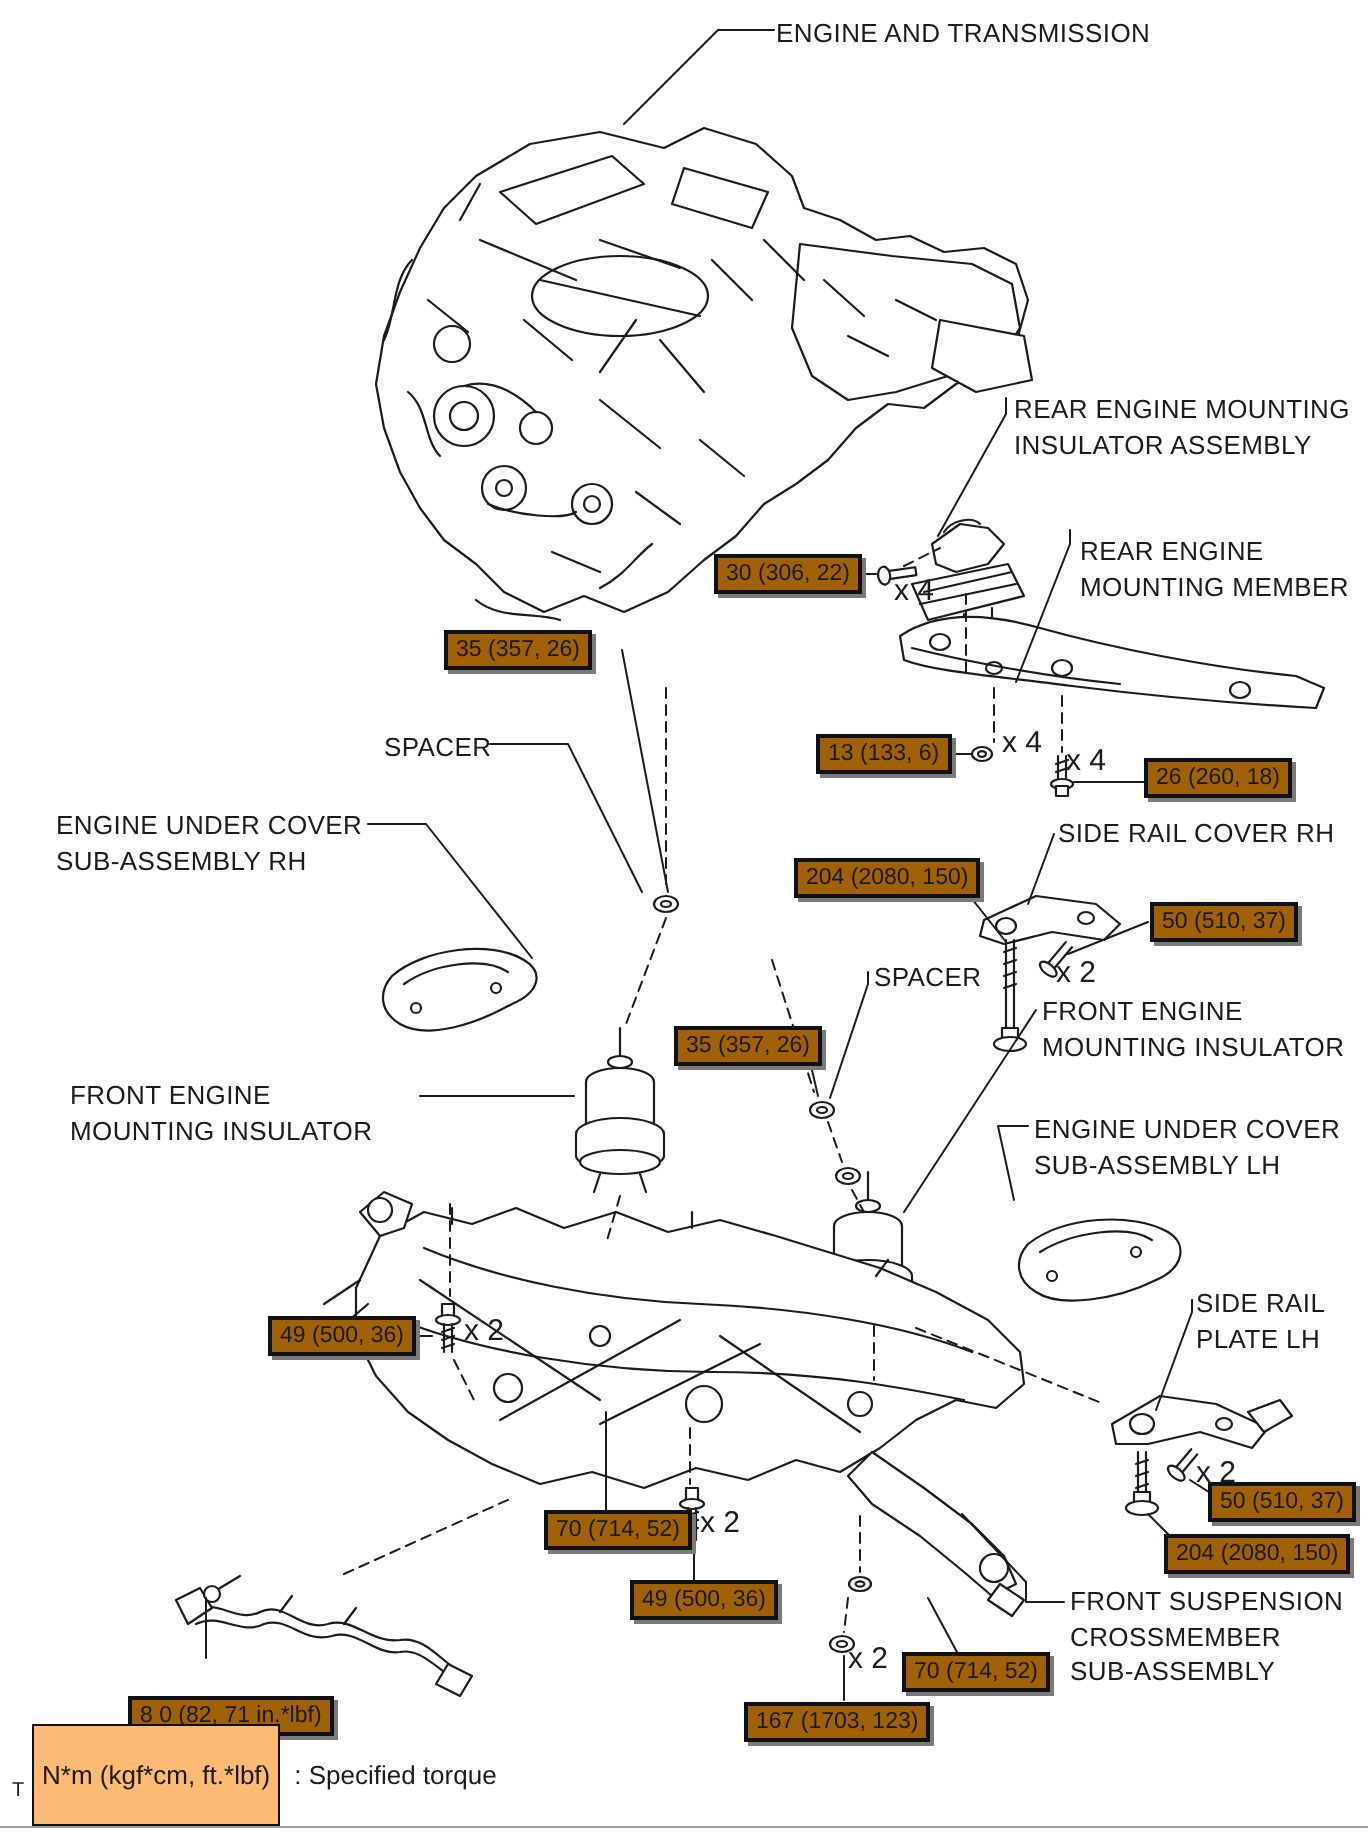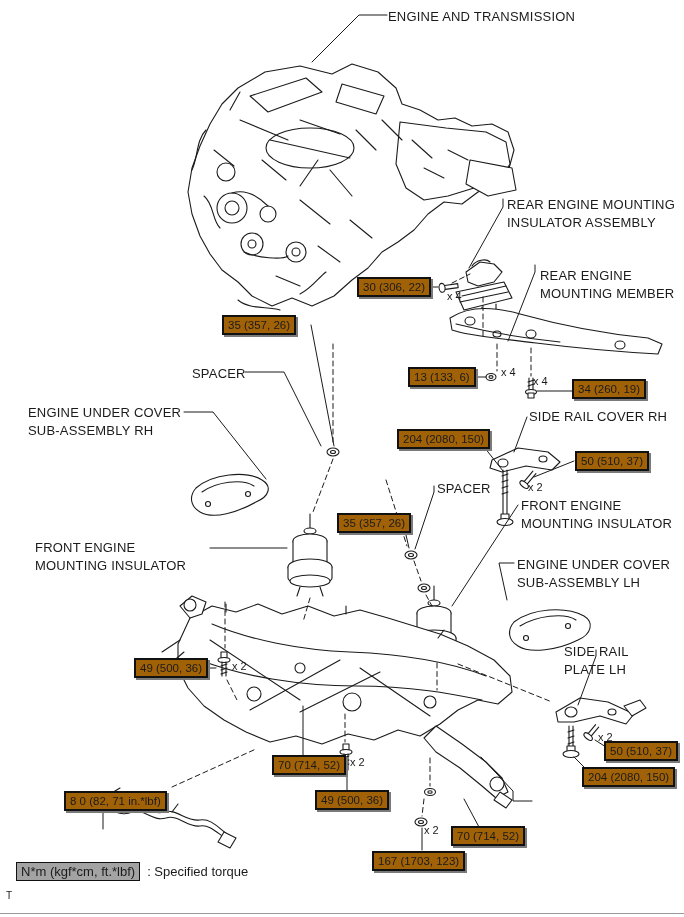--- a/index.html
+++ b/index.html
@@ -7,23 +7,23 @@
         font-family:"Liberation Sans",sans-serif;color:#1b1b1b;overflow:hidden}
   .art{position:absolute;left:0;top:0}
   svg path,svg ellipse,svg circle,svg rect{stroke:#1b1b1b;fill:none;stroke-width:1.1;
         stroke-linejoin:round;stroke-linecap:round}
   svg .pw{fill:#ffffff}
   svg .dash{stroke-dasharray:5 3.5;stroke-width:1}
   svg .lead{stroke-width:1;fill:none}
   .label{position:absolute;font-size:13px;line-height:17.5px;white-space:pre-line;letter-spacing:.2px}
   .tbox{position:absolute;border:2px solid #111;box-shadow:2px 2px 0 #7a7a7a;background:#a16207;
         font-weight:normal;font-size:11.5px;line-height:14px;padding:1px 4px;white-space:nowrap}
-  .mult{position:absolute;font-size:11px;line-height:16px}
+  .mult{position:absolute;font-size:15px;line-height:16px}
   .legend{position:absolute;left:16px;top:862px;display:flex;align-items:center;gap:7px;font-size:13px}
-  .legend-box{border:1.5px solid #111;padding:1px 4px;background:#a3a3a3;white-space:nowrap}
+  .legend-box{border:1.5px solid #111;padding:17px 4px;background:#fdba74;white-space:nowrap}
   .doc-code{position:absolute;right:5px;top:949px;font-size:9px;letter-spacing:.3px}
   .margin-mark{position:absolute;left:6px;top:890px;font-size:10px}
   .bottom-rule{position:absolute;left:0;top:913px;width:684px;height:1px;background:#9a9a9a}
 </style>
 </head>
 <body>
 
 <div class="page">
 
   <svg class="art" width="684" height="917" viewBox="0 0 684 917">
@@ -269,38 +269,41 @@
   <div class="label" style="left:28px;top:404px">ENGINE UNDER COVER
 SUB-ASSEMBLY RH</div>
   <div class="label" style="left:529px;top:408px">SIDE RAIL COVER RH</div>
   <div class="label" style="left:437px;top:480px">SPACER</div>
   <div class="label" style="left:521px;top:497px">FRONT ENGINE
 MOUNTING INSULATOR</div>
   <div class="label" style="left:517px;top:556px">ENGINE UNDER COVER
 SUB-ASSEMBLY LH</div>
   <div class="label" style="left:35px;top:539px">FRONT ENGINE
 MOUNTING INSULATOR</div>
-  <div class="label" style="left:564px;top:643px">SIDE RAIL
+  <div class="label" style="left:598px;top:643px">SIDE RAIL
 PLATE LH</div>
+  <div class="label" style="left:535px;top:792px">FRONT SUSPENSION
+CROSSMEMBER
+SUB-ASSEMBLY</div>
 
   <div class="tbox" style="left:357px;top:277px">30 (306, 22)</div>
   <div class="tbox" style="left:222px;top:315px">35 (357, 26)</div>
   <div class="tbox" style="left:408px;top:367px">13 (133, 6)</div>
-  <div class="tbox" style="left:572px;top:379px">34 (260, 19)</div>
+  <div class="tbox" style="left:572px;top:379px">26 (260, 18)</div>
   <div class="tbox" style="left:397px;top:429px">204 (2080, 150)</div>
   <div class="tbox" style="left:575px;top:451px">50 (510, 37)</div>
   <div class="tbox" style="left:337px;top:513px">35 (357, 26)</div>
   <div class="tbox" style="left:134px;top:658px">49 (500, 36)</div>
   <div class="tbox" style="left:272px;top:755px">70 (714, 52)</div>
   <div class="tbox" style="left:315px;top:790px">49 (500, 36)</div>
   <div class="tbox" style="left:604px;top:741px">50 (510, 37)</div>
   <div class="tbox" style="left:582px;top:767px">204 (2080, 150)</div>
   <div class="tbox" style="left:451px;top:826px">70 (714, 52)</div>
   <div class="tbox" style="left:372px;top:851px">167 (1703, 123)</div>
-  <div class="tbox" style="left:64px;top:791px">8 0 (82, 71 in.*lbf)</div>
+  <div class="tbox" style="left:64px;top:848px">8 0 (82, 71 in.*lbf)</div>
 
   <div class="mult" style="left:447px;top:288px">x 4</div>
   <div class="mult" style="left:501px;top:364px">x 4</div>
   <div class="mult" style="left:533px;top:373px">x 4</div>
   <div class="mult" style="left:528px;top:479px">x 2</div>
   <div class="mult" style="left:232px;top:658px">x 2</div>
   <div class="mult" style="left:350px;top:754px">x 2</div>
   <div class="mult" style="left:598px;top:729px">x 2</div>
   <div class="mult" style="left:424px;top:822px">x 2</div>
 

